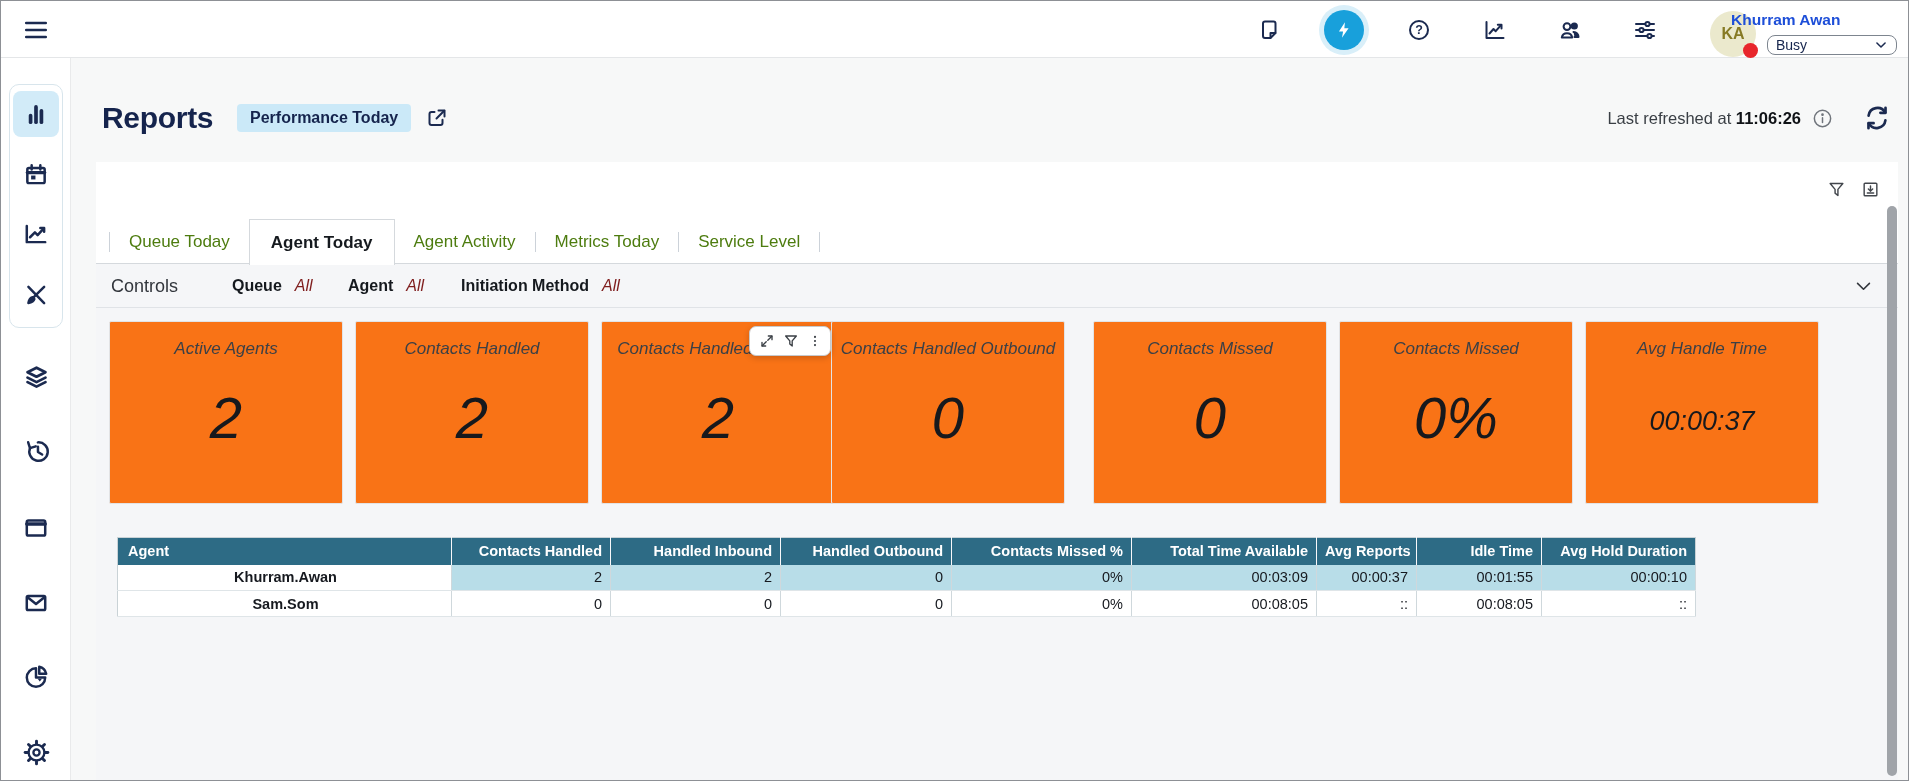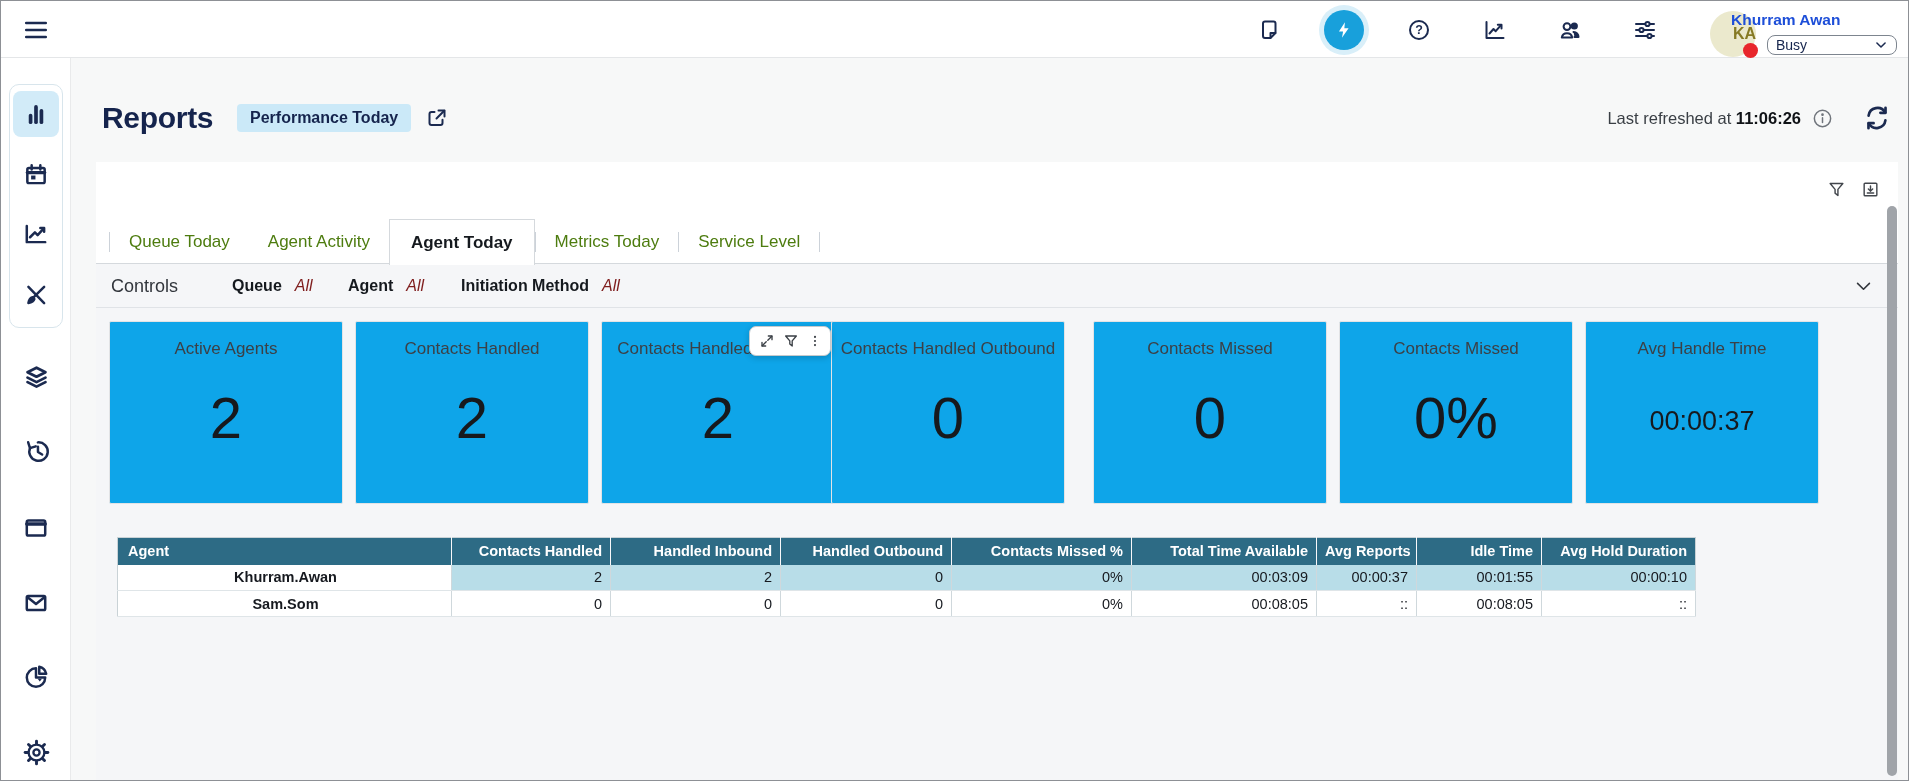--- a/index.html
+++ b/index.html
@@ -10,21 +10,21 @@
     border:1px solid #8d9095;
   }
   svg.ic { fill:none; stroke:#1b2a50; stroke-width:2; stroke-linecap:round; stroke-linejoin:round; display:block; }
 
   
   .topbar { position:absolute; left:0; top:0; width:1909px; height:57px; background:#fff; border-bottom:1px solid #e4e6e8; z-index:30; }
   .hamburger { position:absolute; left:22px; top:16px; width:26px; height:26px; cursor:pointer; }
   .tb-ic { position:absolute; top:17px; width:24px; height:24px; cursor:pointer; }
   .bolt-wrap { position:absolute; left:1318px; top:4px; width:50px; height:50px; border-radius:50%; background:#d9eff9; display:flex; align-items:center; justify-content:center; cursor:pointer; }
   .bolt-circle { width:40px; height:40px; border-radius:50%; background:#18a0db; display:flex; align-items:center; justify-content:center; }
-  .avatar { position:absolute; left:1709px; top:10px; width:46px; height:46px; border-radius:50%; background:#ebe9cd; color:#867a24; font-weight:700; font-size:16px; display:flex; align-items:center; justify-content:flex-end; cursor:pointer; }
+  .avatar { position:absolute; left:1709px; top:10px; width:46px; height:46px; border-radius:50%; background:#ebe9cd; color:#867a24; font-weight:700; font-size:16px; display:flex; align-items:center; justify-content:center; cursor:pointer; }
   .status-dot { position:absolute; right:-2px; bottom:-1px; width:15px; height:15px; border-radius:50%; background:#e8262b; }
   .user-name { position:absolute; left:1730px; top:10px; font-size:15.5px; font-weight:700; color:#1d4ed8; }
   .status-select { position:absolute; left:1766px; top:34px; width:130px; height:20px; border:1px solid #7d858f; border-radius:8px; display:flex; align-items:center; padding:0 8px; font-size:14px; color:#15244c; cursor:pointer; background:#fff; }
   .status-select svg { margin-left:auto; width:14px; height:14px; }
 
   
   .sidebar { position:absolute; left:0; top:57px; width:70px; height:724px; background:#fff; border-right:1px solid #e9eaeb; z-index:20; }
   .side-group { position:absolute; left:8px; top:26px; width:54px; height:244px; border:1px solid #d8e5ec; border-radius:10px; }
   .side-item { position:absolute; left:0; width:70px; height:46px; display:flex; align-items:center; justify-content:center; cursor:pointer; }
   .active-tile { position:absolute; left:12px; width:46px; height:46px; border-radius:8px; background:#d2ebf8; }
@@ -51,21 +51,21 @@
 
   .content-bg { position:absolute; left:0; top:102px; width:1802px; height:518px; background:#f5f6f8; }
 
   .controls-row { position:absolute; left:0; top:102px; width:1802px; height:44px; border-bottom:1px solid #e0e3e7; }
   .controls-row .lbl { position:absolute; top:0; height:44px; display:flex; align-items:center; font-size:16px; white-space:nowrap; }
   .controls-title { left:15px; font-size:18px !important; color:#32363c; }
   .ctl-bold { font-weight:700; color:#15191e; }
   .ctl-val { color:#7f1d1d; margin-left:13px; font-weight:400;font-style:italic; }
   .controls-chevron { position:absolute; left:1758px; top:13px; width:19px; height:19px; cursor:pointer; }
 
-  .card { position:absolute; top:159px; width:234px; height:183px; background:#0ea5e9; border:1px solid #e2e3e5; border-radius:2px; }
+  .card { position:absolute; top:159px; width:234px; height:183px; background:#f97316; border:1px solid #e2e3e5; border-radius:2px;font-style:italic; }
   .card-title { margin-top:17px; text-align:center; font-size:17px; color:#3c4046; white-space:nowrap; overflow:hidden; }
   .card-value { position:absolute; left:0; right:0; top:62px; text-align:center; font-size:58px; color:#17191d; font-weight:400; }
   .card-value.small { font-size:27px; top:84px; }
   .card-toolbar { position:absolute; right:3px; top:4px; width:82px; height:30px; background:#fff; border:1px solid #c6c9cc; border-radius:7px; box-shadow:0 2px 6px rgba(0,0,0,0.18); display:flex; align-items:center; justify-content:space-evenly; z-index:5; }
   .card-toolbar svg { cursor:pointer; stroke:#3a3f45; }
 
   table.agents { position:absolute; left:21px; top:375px; border-collapse:collapse; table-layout:fixed; width:1578px; font-size:14.5px; }
   table.agents th { background:#2d6b85; color:#fff; font-weight:700; height:27px; text-align:right; padding:0 8px; border-right:1px solid rgba(255,255,255,0.28); overflow:hidden; white-space:nowrap; cursor:pointer; }
   table.agents th:first-child { text-align:left; padding-left:10px; }
   table.agents th:last-child { border-right:none; }
@@ -255,22 +255,22 @@
         <path d="M8 16.5 h8"></path>
       </svg>
   </div>
 
   <div class="content-bg"></div>
   <div class="tabstrip-line"></div>
 
   <div class="tabs">
     <div class="tab-sep"></div>
     <div class="tab">Queue Today</div>
+    <div class="tab active">Agent Today</div>
     <div class="tab">Agent Activity</div>
-    <div class="tab active">Agent Today</div>
     <div class="tab-sep"></div>
     <div class="tab">Metrics Today</div>
     <div class="tab-sep"></div>
     <div class="tab">Service Level</div>
     <div class="tab-sep"></div>
   </div>
 
   <div class="controls-row">
     <div class="lbl controls-title">Controls</div>
     <div class="lbl" style="left:136px">

